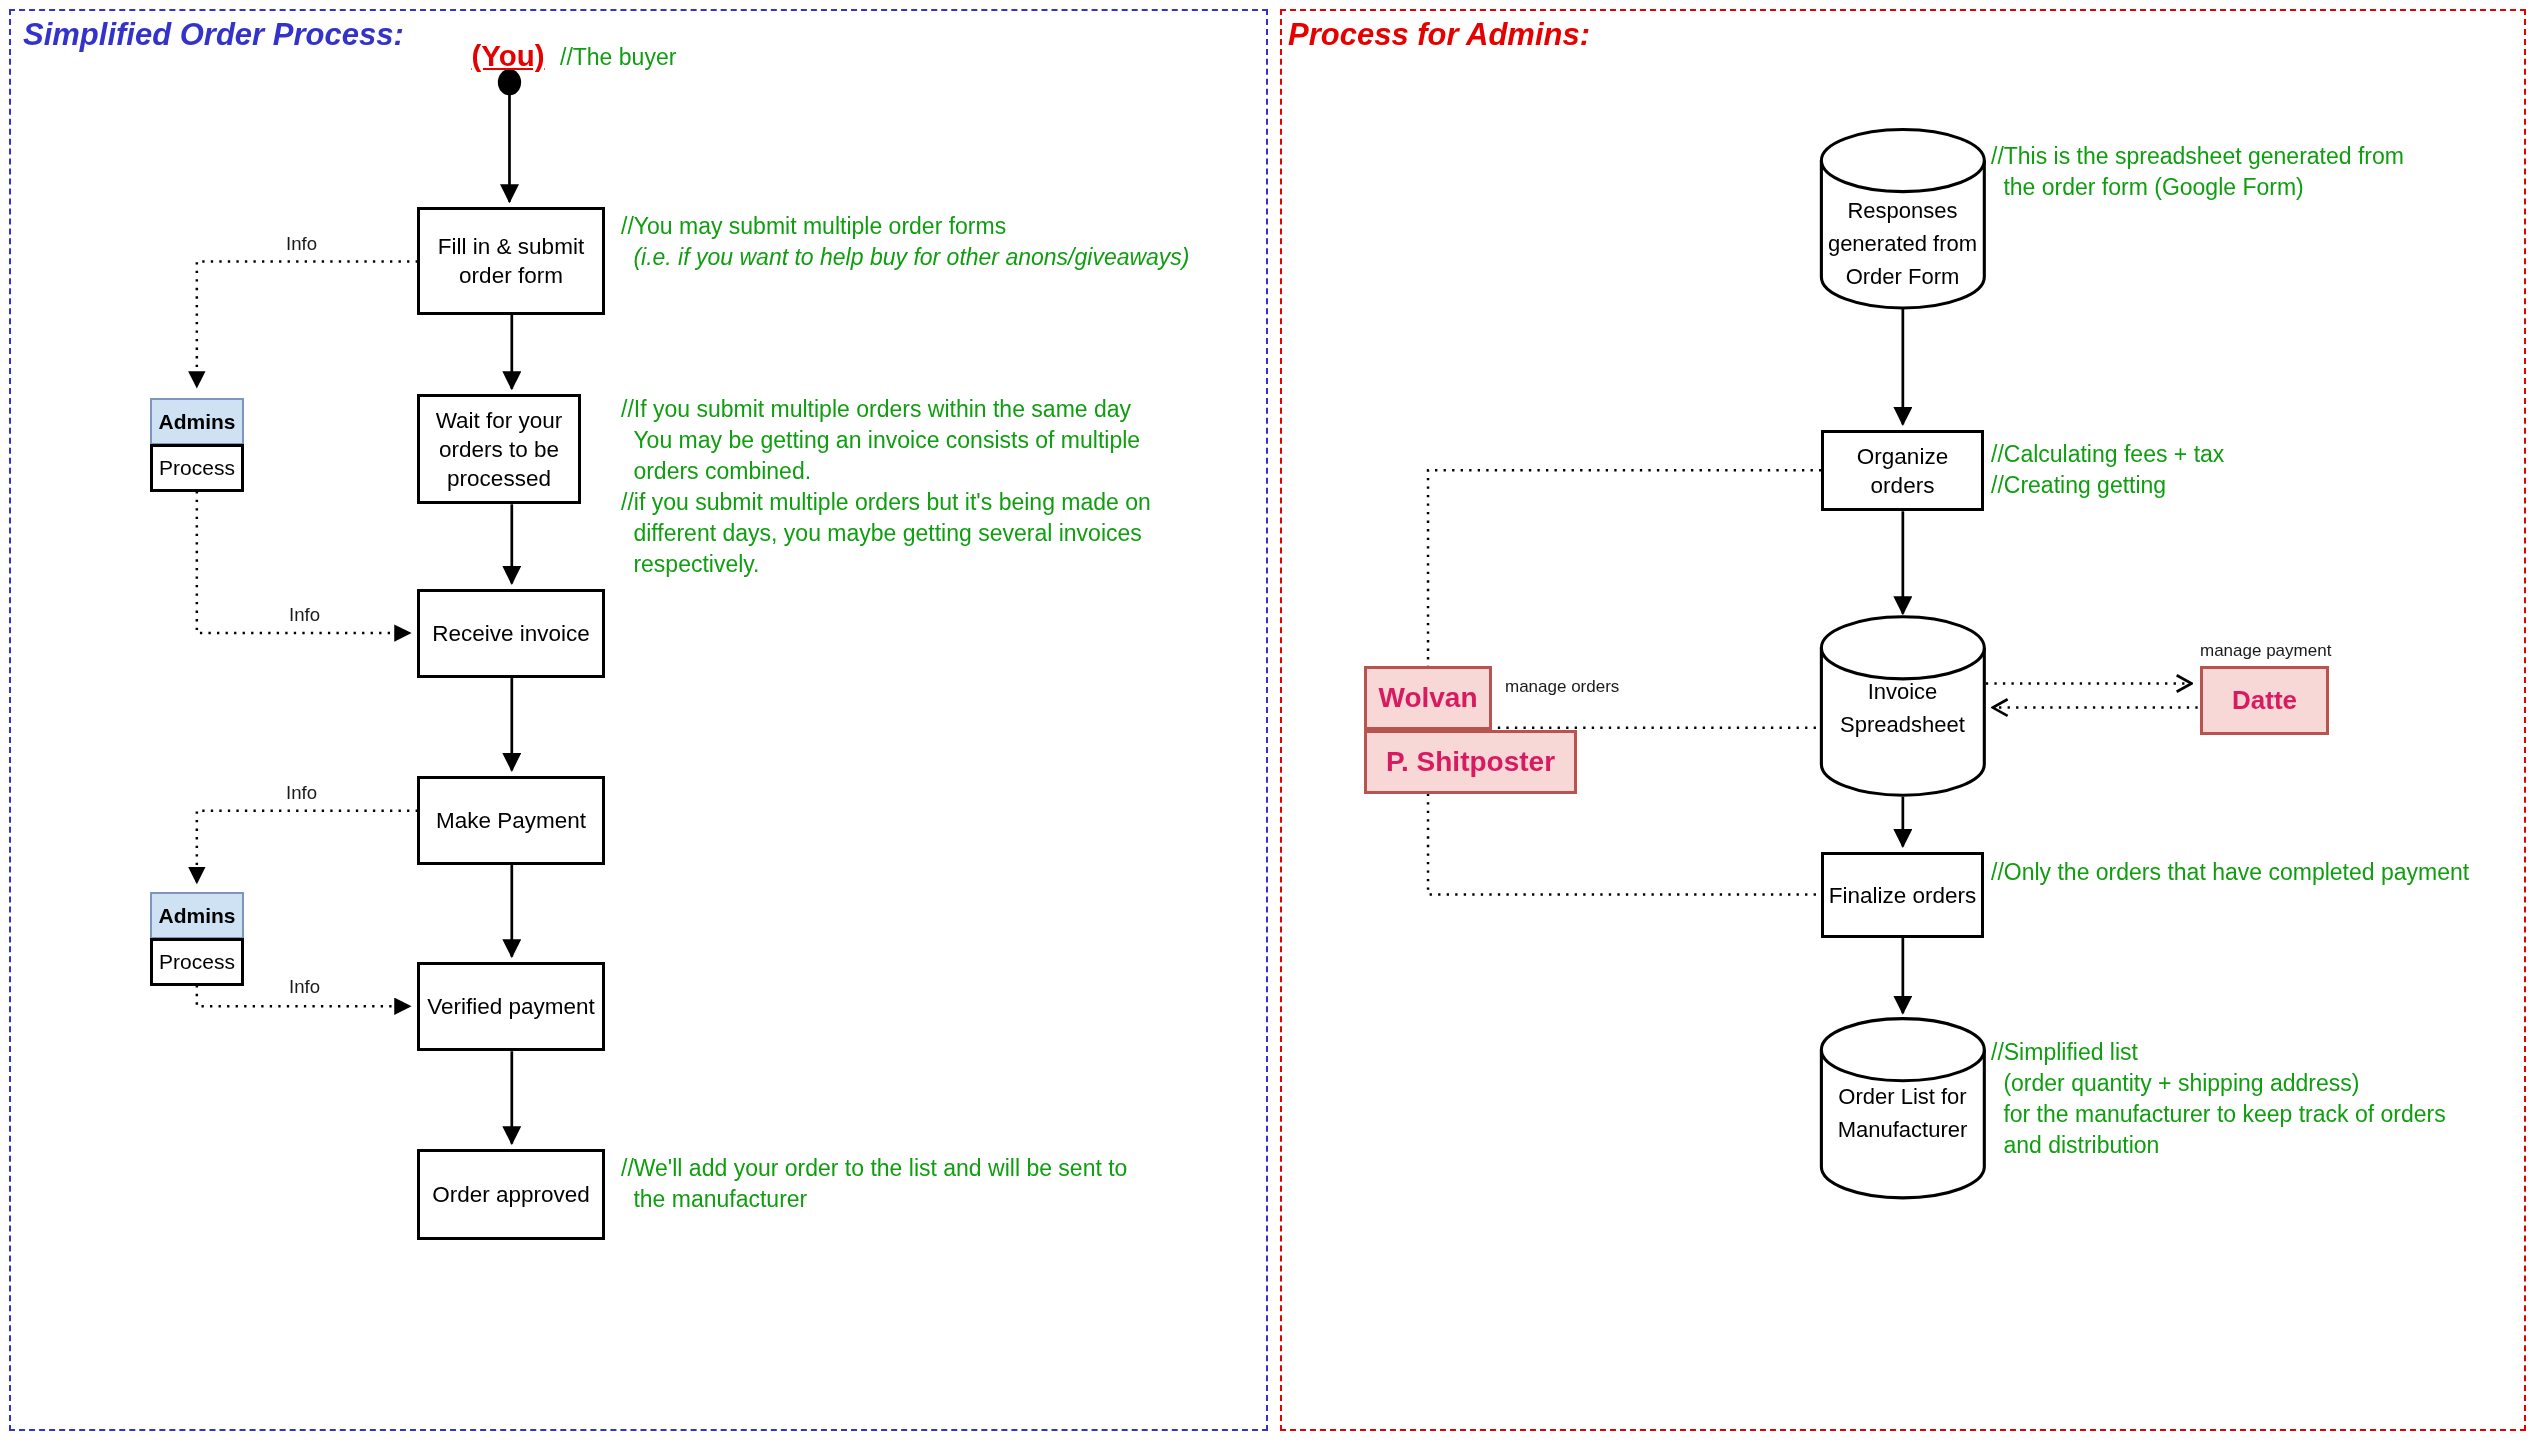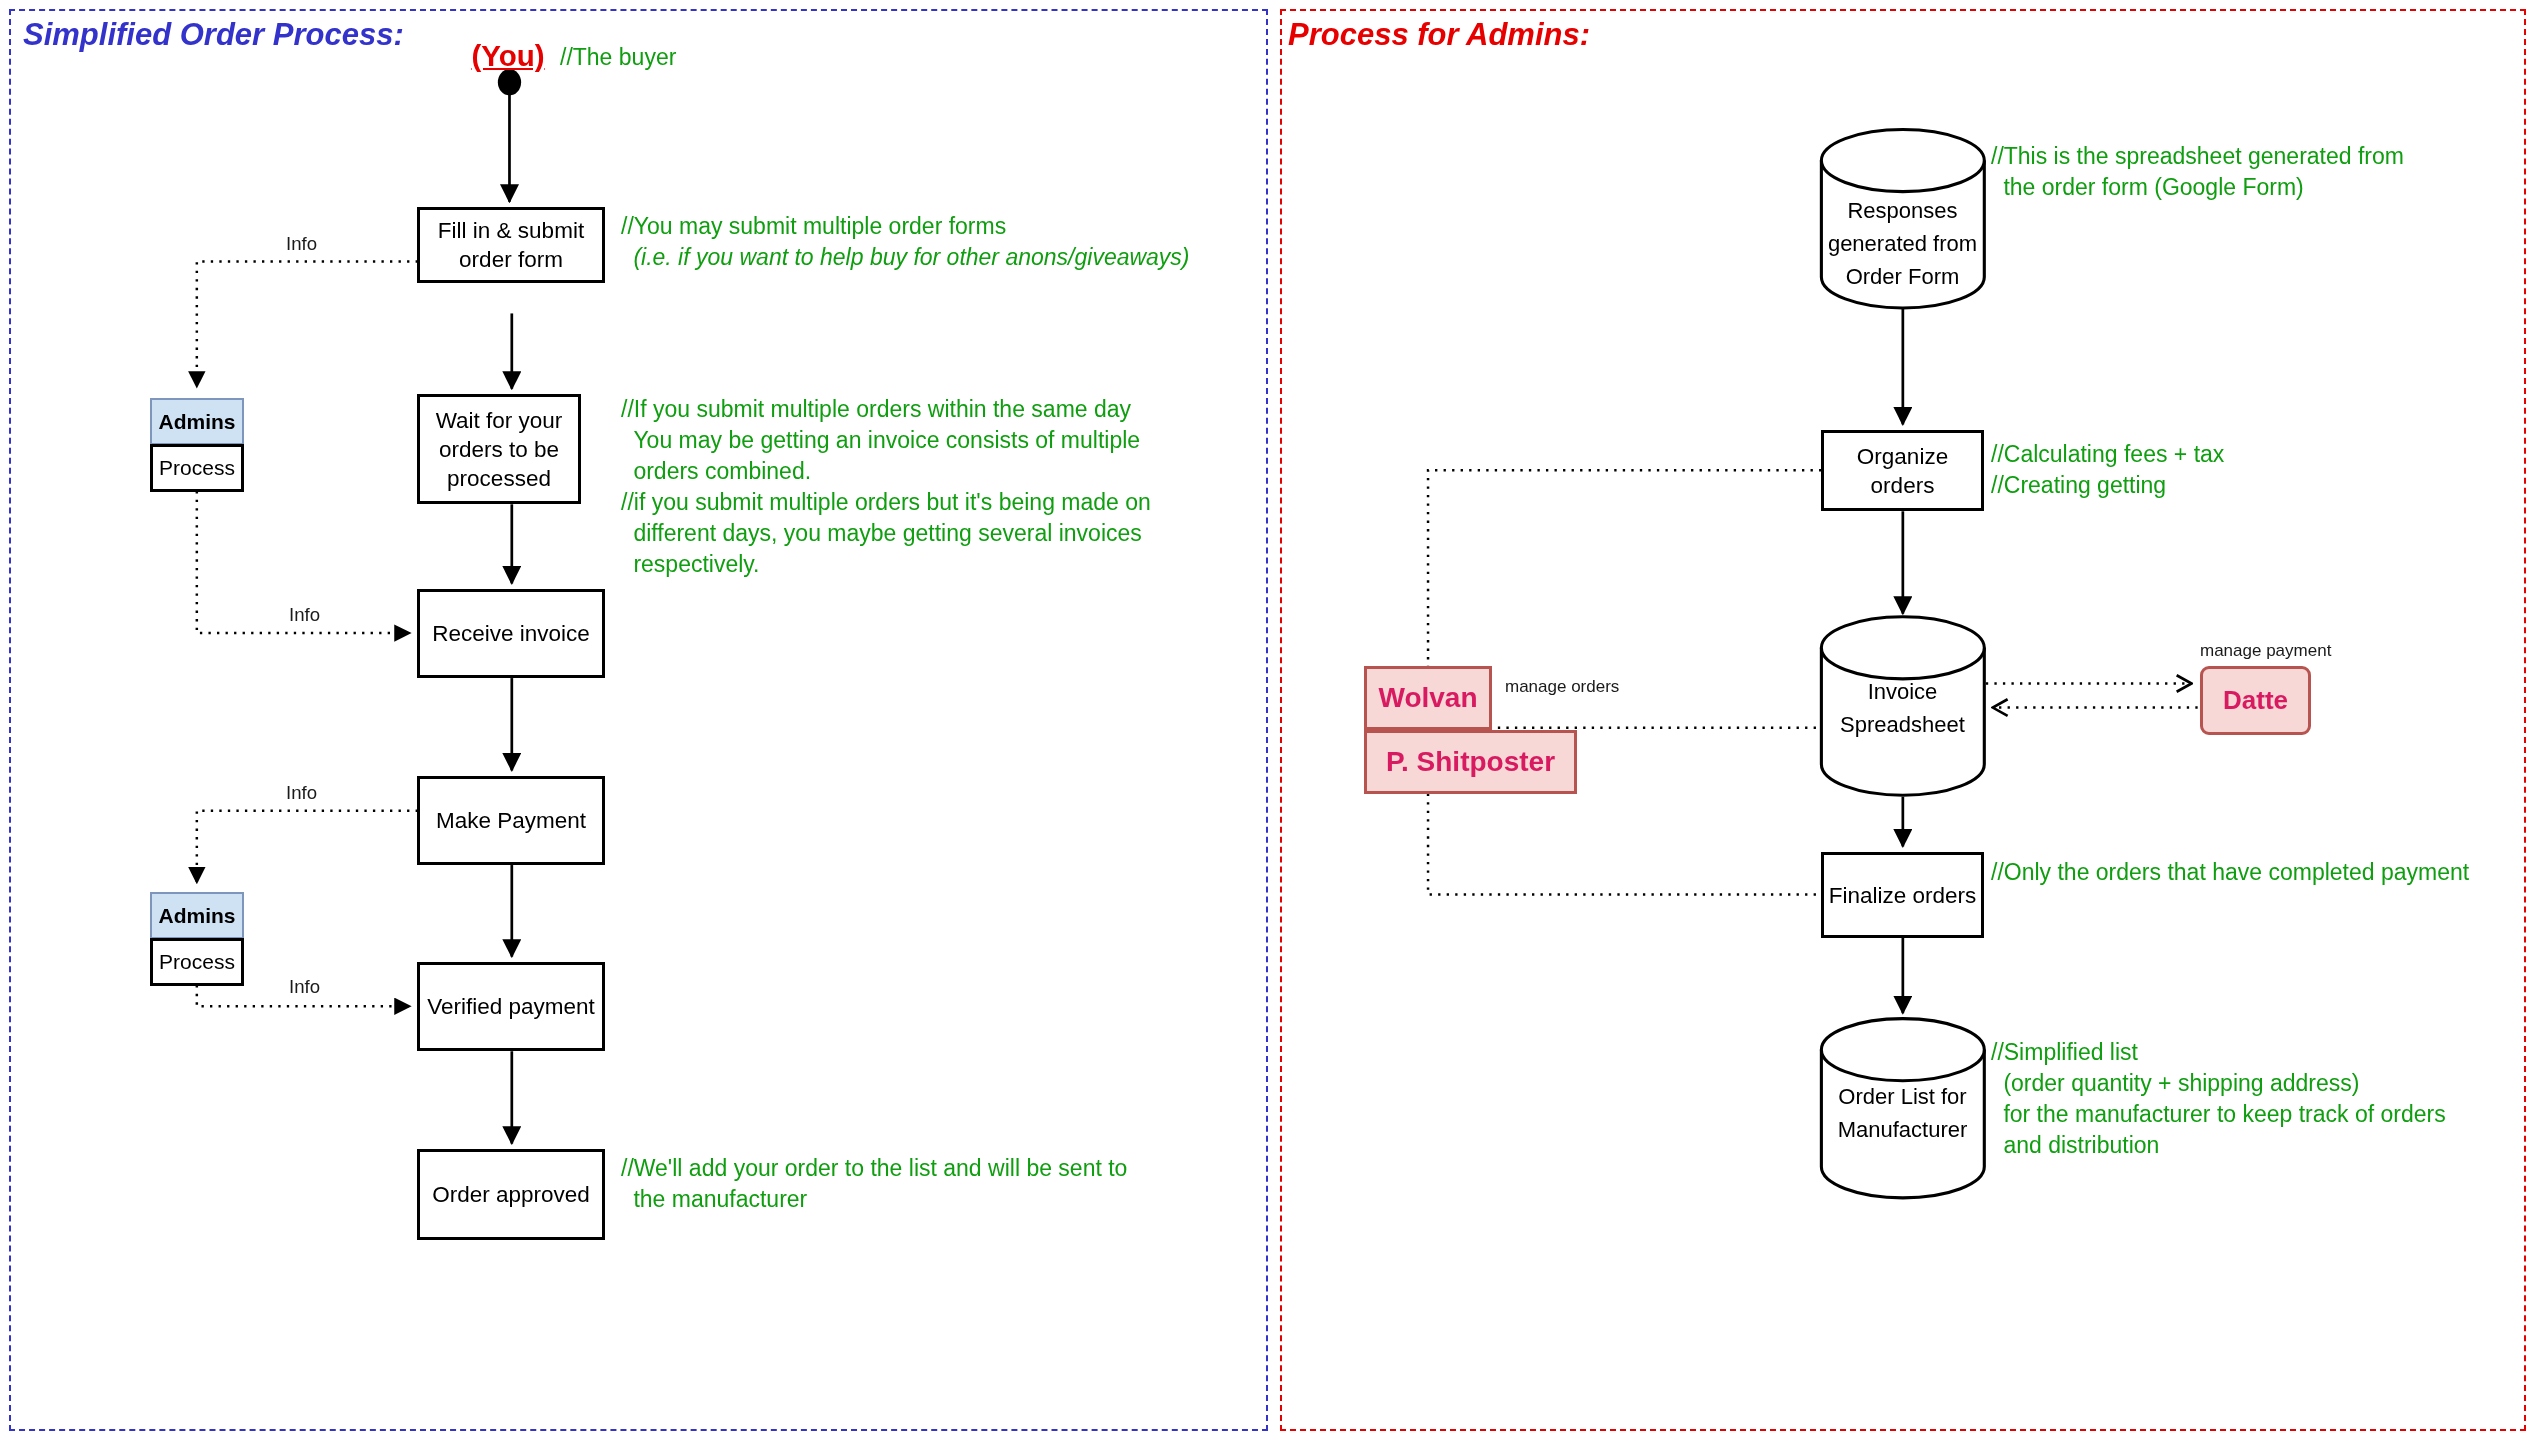--- a/index.html
+++ b/index.html
@@ -92,21 +92,21 @@
 
   <div class="panel panel-left"></div>
   <div class="panel panel-right"></div>
 
   <div class="title title-left">Simplified Order Process:</div>
   <div class="title title-right">Process for Admins:</div>
 
   <div class="actor-you">(You)</div>
   <div class="note" style="left:560px;top:42px;">//The buyer</div>
 
-  <div class="pbox" style="left:417px;top:207px;width:188px;height:76px;">Fill in &amp; submit order form</div>
+  <div class="pbox" style="left:417px;top:207px;width:188px;height:108px;">Fill in &amp; submit order form</div>
   <div class="pbox" style="left:417px;top:394px;width:164px;height:110px;">Wait for your orders to be processed</div>
   <div class="pbox" style="left:417px;top:589px;width:188px;height:89px;">Receive invoice</div>
   <div class="pbox" style="left:417px;top:776px;width:188px;height:89px;">Make Payment</div>
   <div class="pbox" style="left:417px;top:962px;width:188px;height:89px;">Verified payment</div>
   <div class="pbox" style="left:417px;top:1149px;width:188px;height:91px;">Order approved</div>
 
   <div class="lane lane-head" style="left:150px;top:398px;width:94px;height:47px;">Admins</div>
   <div class="lane lane-body" style="left:150px;top:444px;width:94px;height:48px;">Process</div>
   <div class="lane lane-head" style="left:150px;top:892px;width:94px;height:47px;">Admins</div>
   <div class="lane lane-body" style="left:150px;top:938px;width:94px;height:48px;">Process</div>
@@ -135,21 +135,21 @@
 
   <div class="pbox" style="left:1821px;top:430px;width:163px;height:81px;">Organize orders</div>
   <div class="pbox" style="left:1821px;top:852px;width:163px;height:86px;">Finalize orders</div>
 
   <div class="cyl-text" style="left:1825px;top:194px;width:155px;">Responses generated from Order Form</div>
   <div class="cyl-text" style="left:1825px;top:675px;width:155px;">Invoice Spreadsheet</div>
   <div class="cyl-text" style="left:1825px;top:1080px;width:155px;">Order List for Manufacturer</div>
 
   <div class="actor-box" style="left:1364px;top:666px;width:128px;height:64px;">Wolvan</div>
   <div class="actor-box" style="left:1364px;top:730px;width:213px;height:64px;">P. Shitposter</div>
-  <div class="actor-box" style="left:2200px;top:666px;width:111px;height:69px;font-size:26px;border-radius:9px;">Datte</div>
+  <div class="actor-box" style="left:2200px;top:666px;width:129px;height:69px;font-size:26px;">Datte</div>
 
   <div class="edge-label" style="left:1505px;top:677px;">manage orders</div>
   <div class="edge-label" style="left:2200px;top:641px;width:129px;text-align:left;">manage payment</div>
 
   <div class="note" style="left:1991px;top:141px;">
     <div>//This is the spreadsheet generated from</div>
     <div class="ind">the order form (Google Form)</div>
   </div>
   <div class="note" style="left:1991px;top:439px;">
     <div>//Calculating fees + tax</div>

